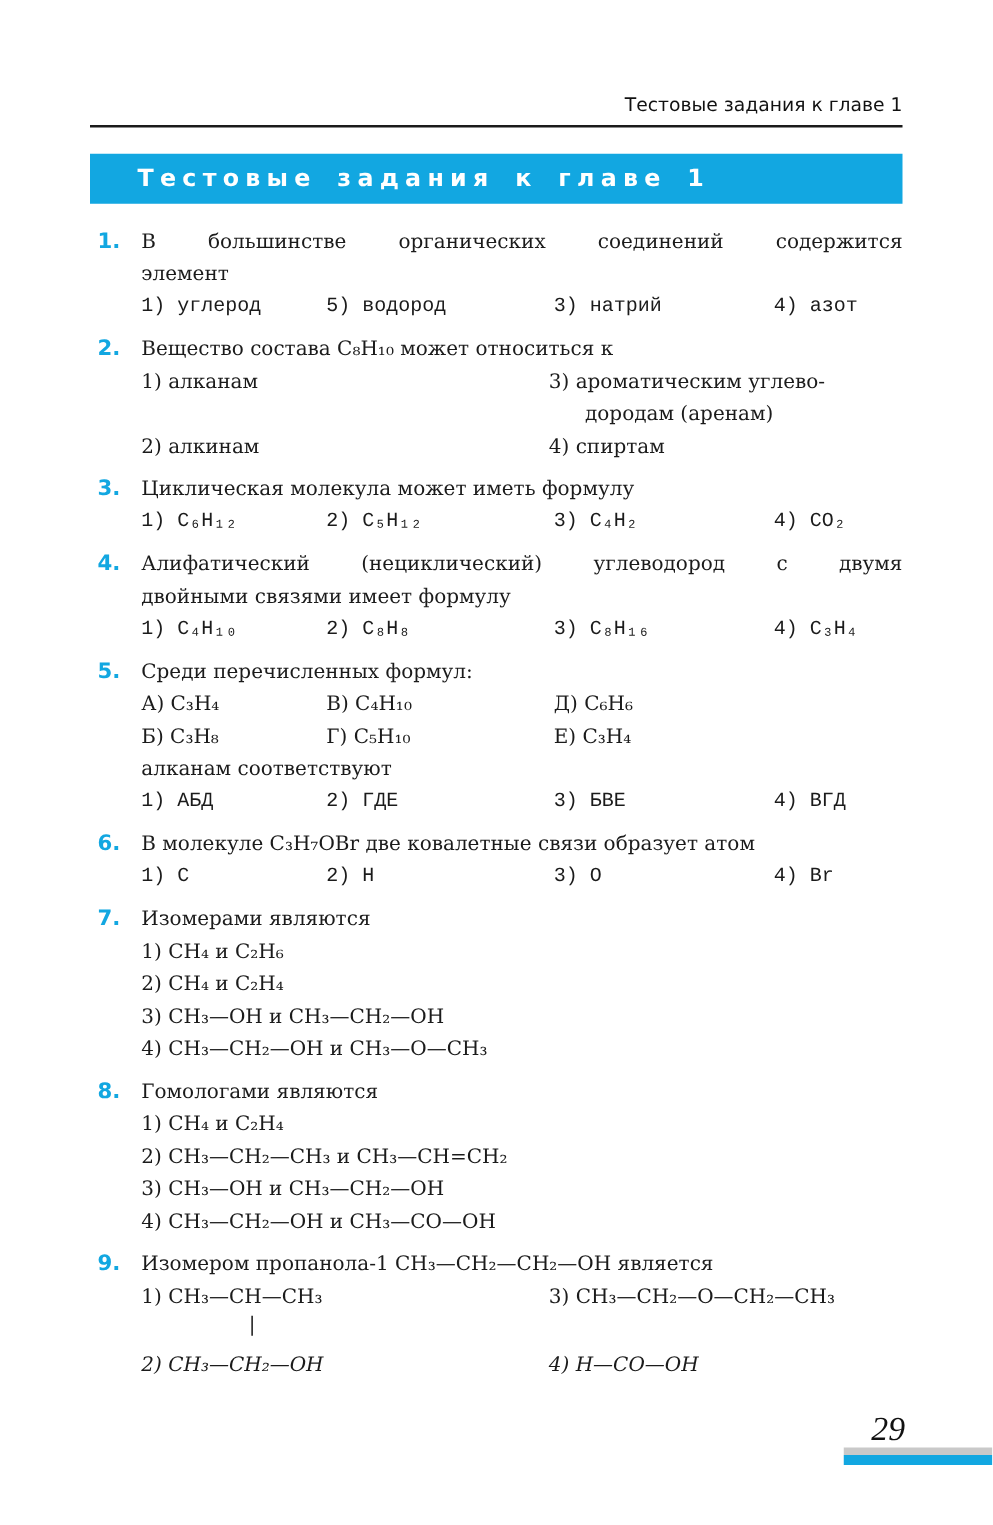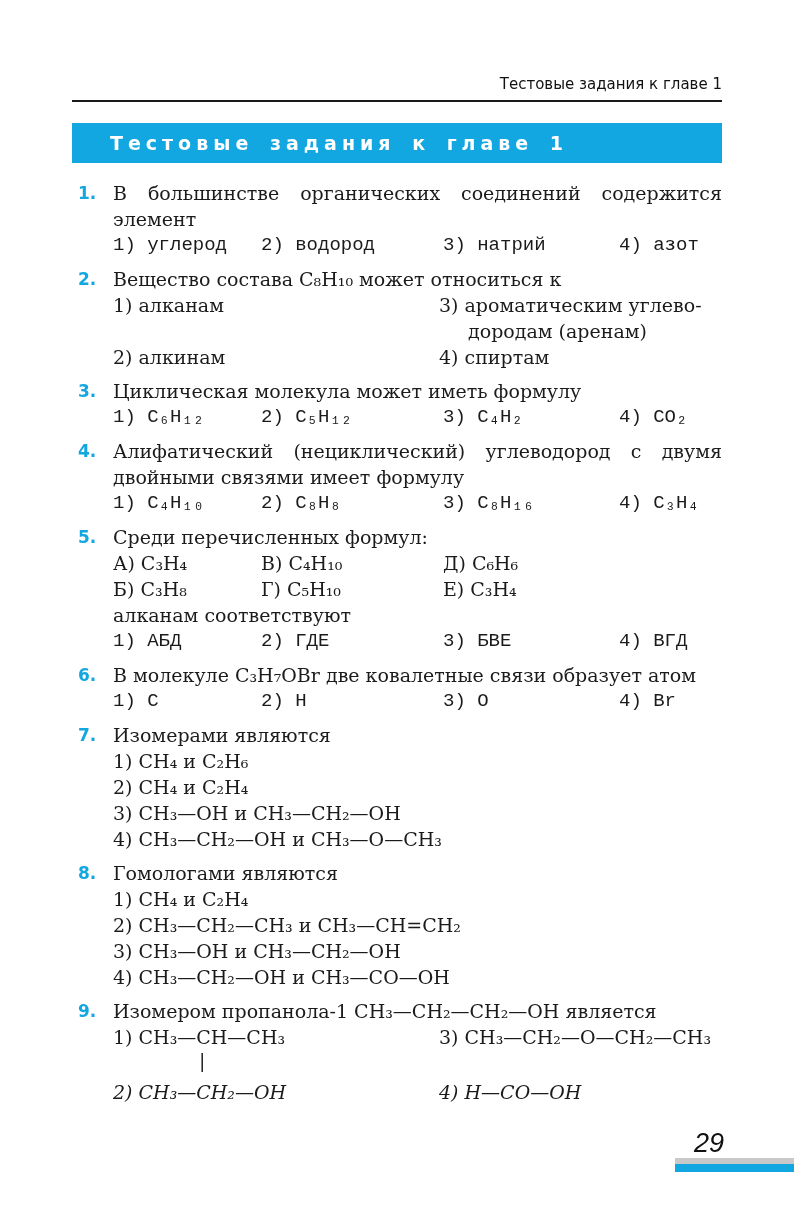--- a/index.html
+++ b/index.html
@@ -55,21 +55,21 @@
   }
   .qnum {
     width: 35px;
     flex-shrink: 0;
     font-family: "DejaVu Sans", sans-serif;
     font-weight: bold;
     font-size: 17px;
     line-height: 26px;
     color: #12a7e1;
   }
-  .qbody { flex: 1; min-width: 0; font-size: 19px; line-height: 26px; }
+  .qbody { flex: 1; min-width: 0; font-size: 16px; line-height: 26px; }
   .qline { }
   .jfull { text-align: justify; text-align-last: justify; }
 
   .opts4 {
     display: grid;
     grid-template-columns: 148px 182px 176px auto;
     font-family: Liberation Mono, monospace;
   }
   .opts3 {
     display: grid;
@@ -86,21 +86,21 @@
   .q9row2 { margin-top: 9px; font-style: italic; }
 
   
   .page-footer {
     position: absolute;
     right: 0;
     top: 1116px;
     width: 119px;
   }
   .page-number {
-    font-family: Liberation Sans, sans-serif;
+    font-family: Liberation Serif, serif;
     font-style: italic;
     font-size: 27px;
     line-height: 30px;
     text-align: right;
     padding-right: 70px;
     color: #111111;
   }
   .bar-gray   { height: 6px; background: #c9c9c9; }
   .bar-accent { height: 8px; background: #12a7e1; }
 </style>
@@ -119,21 +119,21 @@
 
     <div class="questions">
 
       <section class="question">
         <span class="qnum">1.</span>
         <div class="qbody">
           <div class="qline jfull">В большинстве органических соединений содержится</div>
           <div class="qline">элемент</div>
           <div class="opts4">
             <span>1) углерод</span>
-            <span>2) водород</span>
+            <span>5) водород</span>
             <span>3) натрий</span>
             <span>4) азот</span>
           </div>
         </div>
       </section>
 
       <section class="question">
         <span class="qnum">2.</span>
         <div class="qbody">
           <div class="qline">Вещество состава C₈H₁₀ может относиться к</div>

